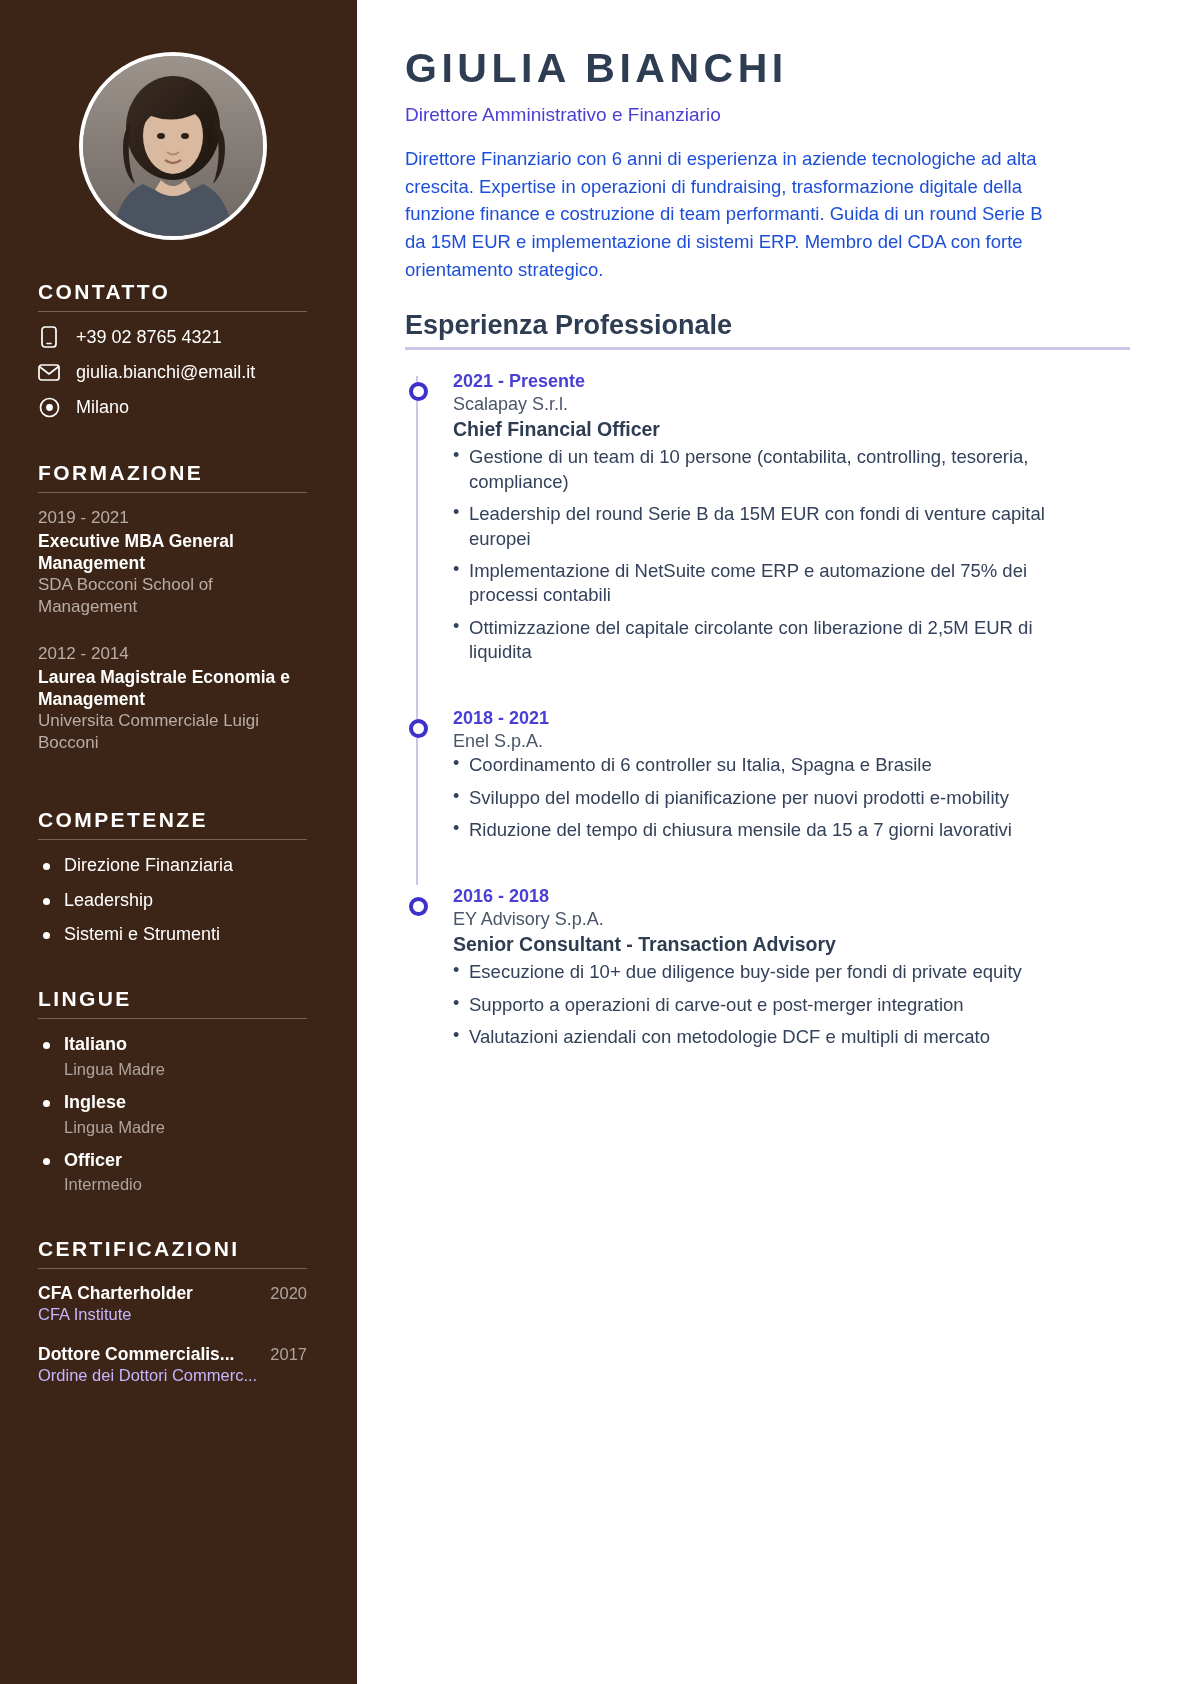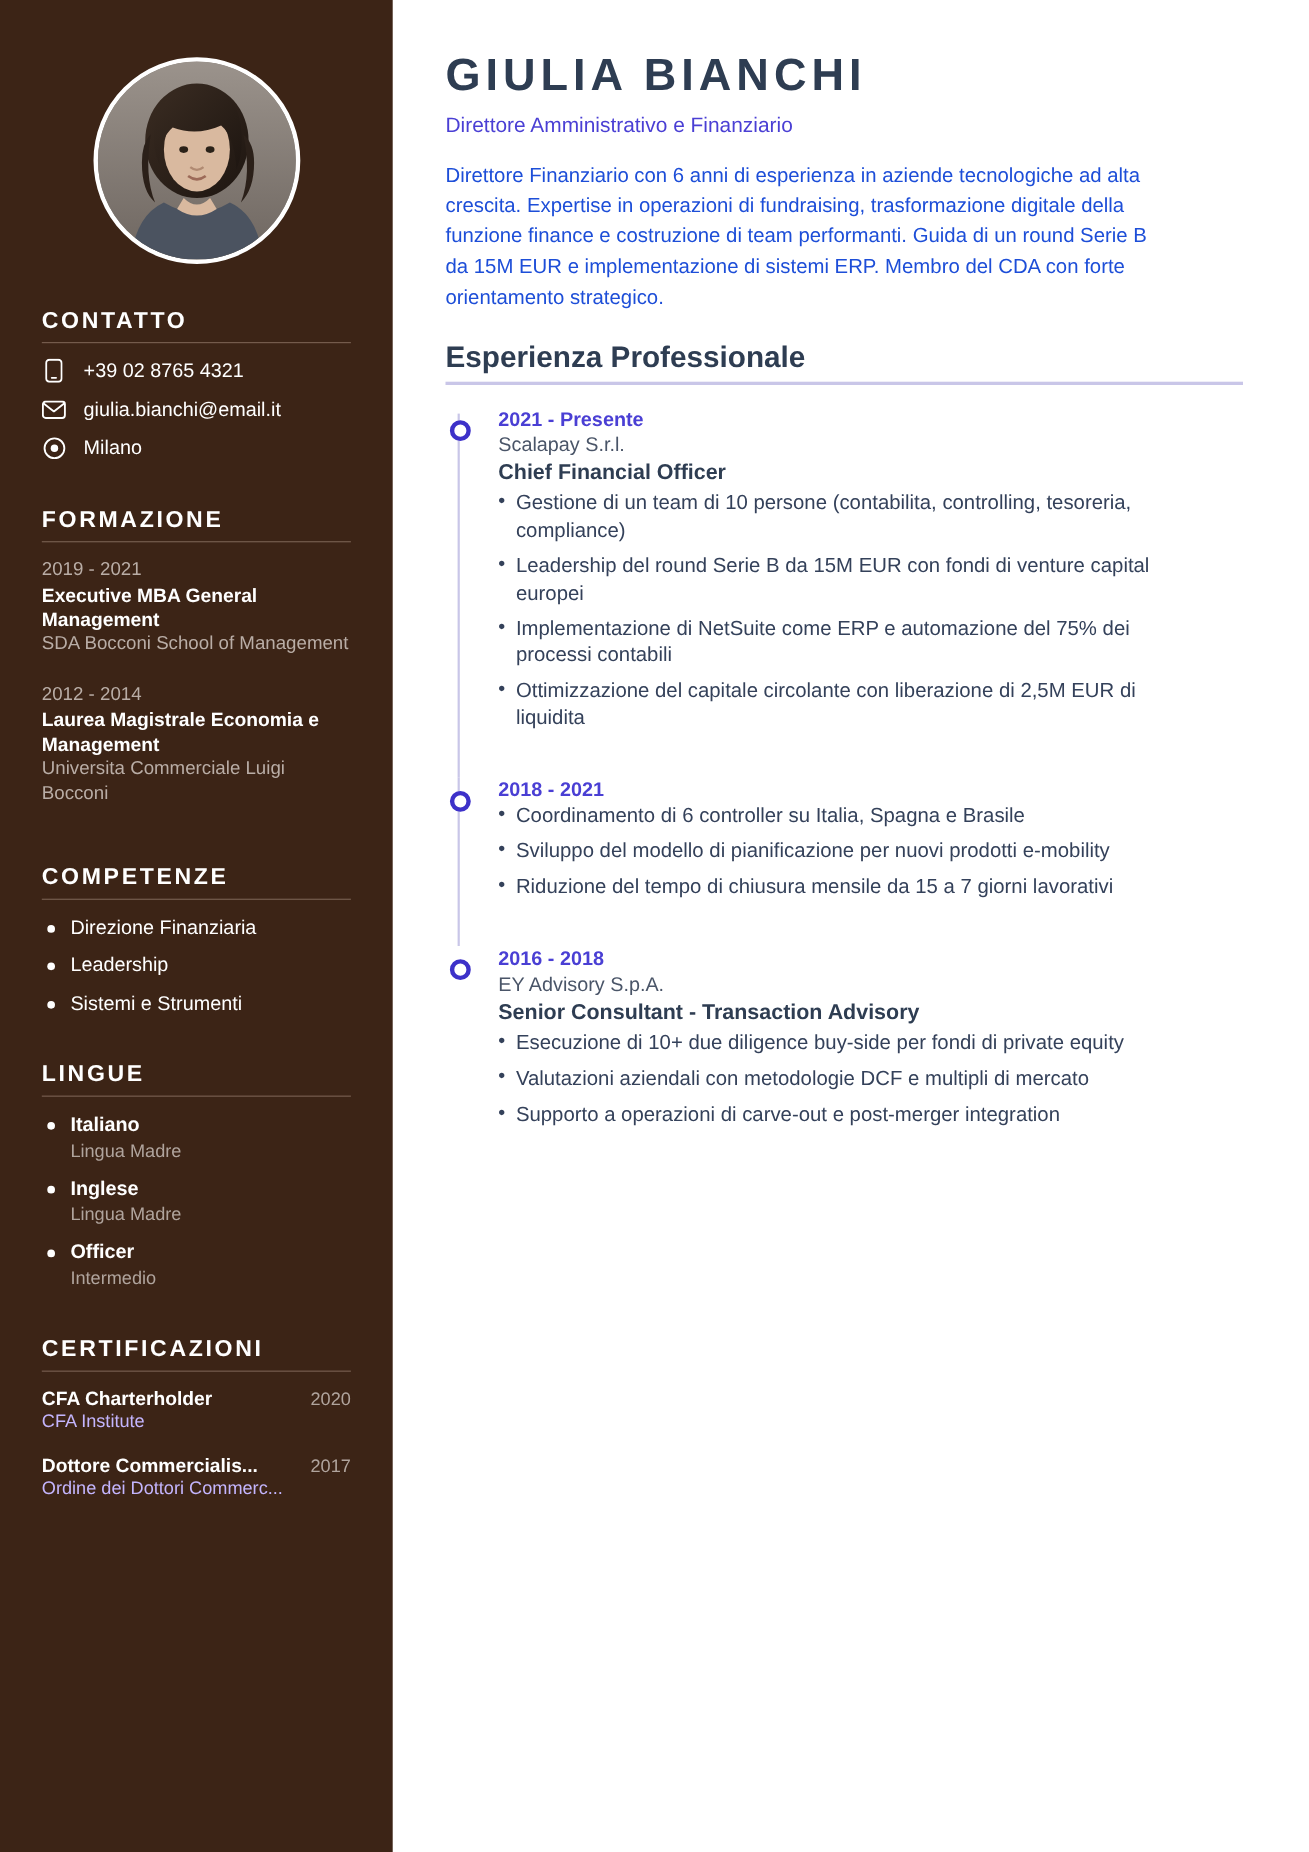--- a/index.html
+++ b/index.html
@@ -20,21 +20,21 @@
     display: flex;
   }
 
   
   .sidebar {
     width: 357px;
     min-width: 357px;
     background: #3C2416;
     color: #ffffff;
     box-sizing: border-box;
-    padding: 0 0 40px 0;
+    padding: 0 12px 40px 0;
     position: relative;
   }
   .avatar-wrap {
     display: flex;
     justify-content: center;
     padding-top: 52px;
     padding-bottom: 10px;
   }
   .avatar {
     width: 180px;
@@ -392,35 +392,36 @@
           <li>Leadership del round Serie B da 15M EUR con fondi di venture capital europei</li>
           <li>Implementazione di NetSuite come ERP e automazione del 75% dei processi contabili</li>
           <li>Ottimizzazione del capitale circolante con liberazione di 2,5M EUR di liquidita</li>
         </ul>
       </div>
 
       <div class="job">
         <span class="tl-line"></span>
         <span class="tl-dot"></span>
         <div class="job-date">2018 - 2021</div>
+        <div class="job-company">Enel S.p.A.</div>
         <ul class="job-bullets">
           <li>Coordinamento di 6 controller su Italia, Spagna e Brasile</li>
           <li>Sviluppo del modello di pianificazione per nuovi prodotti e-mobility</li>
           <li>Riduzione del tempo di chiusura mensile da 15 a 7 giorni lavorativi</li>
         </ul>
       </div>
 
       <div class="job">
 
         <span class="tl-dot"></span>
         <div class="job-date">2016 - 2018</div>
         <div class="job-company">EY Advisory S.p.A.</div>
         <div class="job-role">Senior Consultant - Transaction Advisory</div>
         <ul class="job-bullets">
           <li>Esecuzione di 10+ due diligence buy-side per fondi di private equity</li>
+          <li>Supporto a operazioni di carve-out e post-merger integration</li>
           <li>Valutazioni aziendali con metodologie DCF e multipli di mercato</li>
-          <li>Supporto a operazioni di carve-out e post-merger integration</li>
         </ul>
       </div>
 
     </div>
   </main>
 </div>
 
 </body></html>

